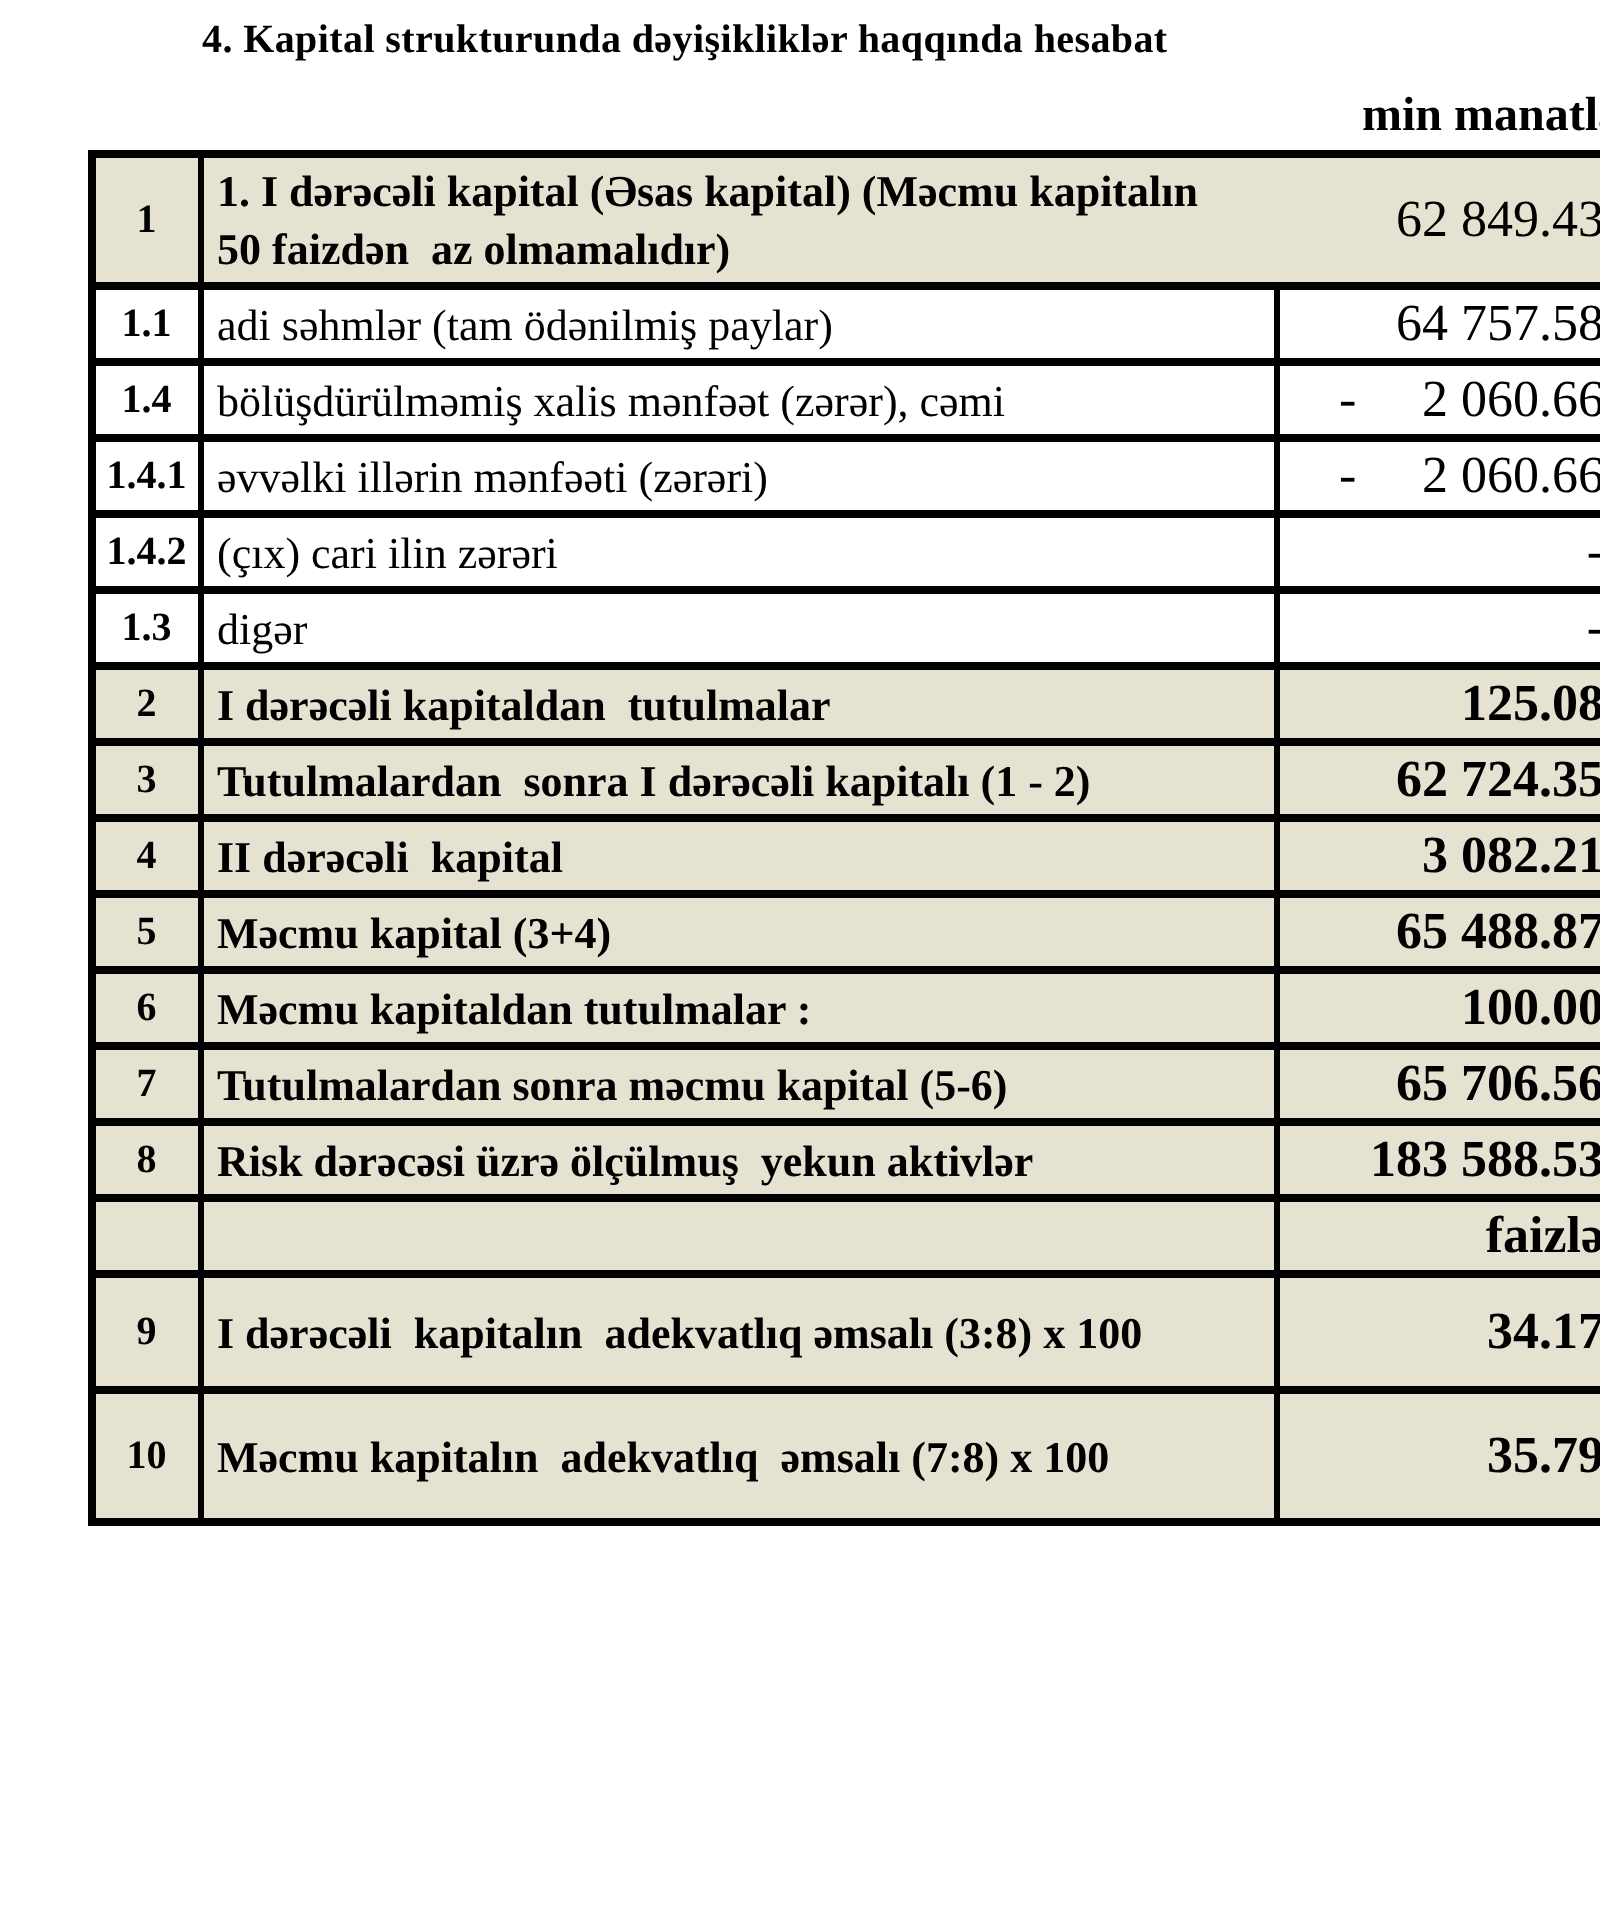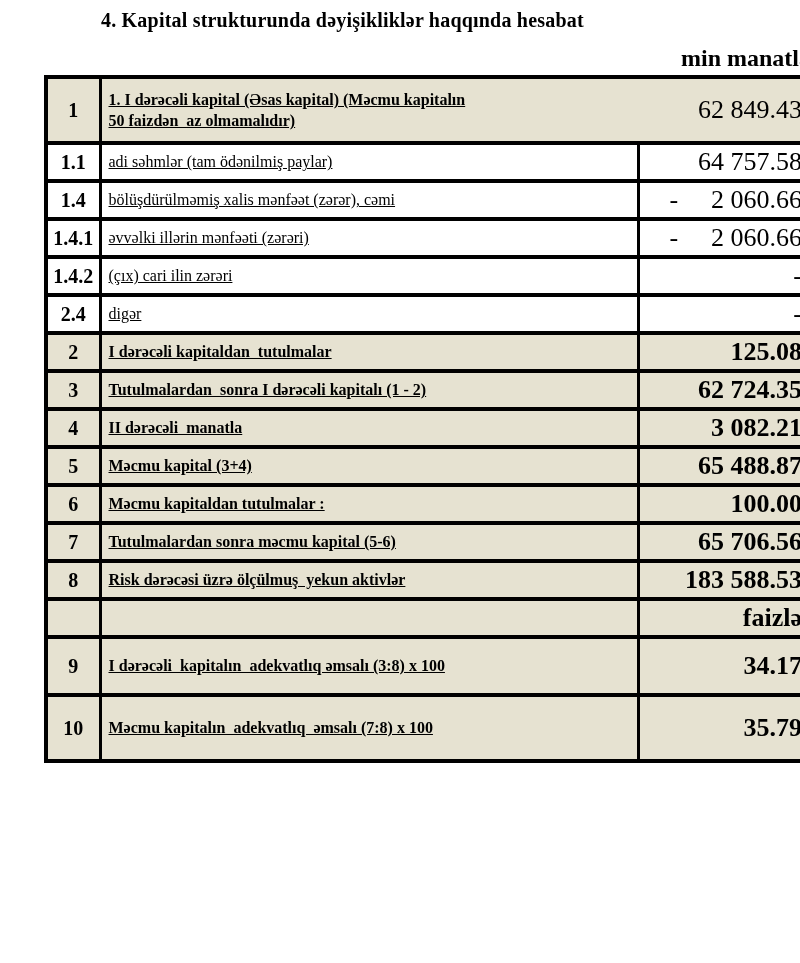--- a/index.html
+++ b/index.html
@@ -45,25 +45,24 @@
     vertical-align: middle;
     overflow: hidden;
   }
   .c-no {
     text-align: center;
     font-weight: bold;
     font-size: 20px;
     padding: 1px 2px;
   }
   .c-label {
-    font-size: 16px;
+    font-size: 22px;
     line-height: 1.32;
     padding: 2px 8px 2px 7px;
     white-space: pre-wrap;
-    text-decoration: underline;
   }
   .c-value {
     font-size: 26px;
     padding: 2px 6px 2px 4px;
   }
   .vwrap {
     display: flex;
     justify-content: space-between;
     align-items: center;
     width: 100%;
@@ -135,21 +134,21 @@
           <td class="c-no">1.4.2</td>
           <td class="c-label">(çıx) cari ilin zərəri</td>
           <td class="c-value">
             <div class="vwrap">
               <span class="dash"></span>
               <span>-</span>
             </div>
           </td>
         </tr>
         <tr style="height: 28px;">
-          <td class="c-no">2.4</td>
+          <td class="c-no">1.3</td>
           <td class="c-label">digər</td>
           <td class="c-value">
             <div class="vwrap">
               <span class="dash"></span>
               <span>-</span>
             </div>
           </td>
         </tr>
         <tr style="height: 29px;">
           <td class="c-no hl">2</td>
@@ -166,21 +165,21 @@
           <td class="c-label hl b">Tutulmalardan  sonra I dərəcəli kapitalı (1 - 2)</td>
           <td class="c-value hl b">
             <div class="vwrap">
               <span class="dash"></span>
               <span>62 724.35</span>
             </div>
           </td>
         </tr>
         <tr style="height: 31px;">
           <td class="c-no hl">4</td>
-          <td class="c-label hl b">II dərəcəli  manatla</td>
+          <td class="c-label hl b">II dərəcəli  kapital</td>
           <td class="c-value hl b">
             <div class="vwrap">
               <span class="dash"></span>
               <span>3 082.21</span>
             </div>
           </td>
         </tr>
         <tr style="height: 31px;">
           <td class="c-no hl">5</td>
           <td class="c-label hl b">Məcmu kapital (3+4)</td>

